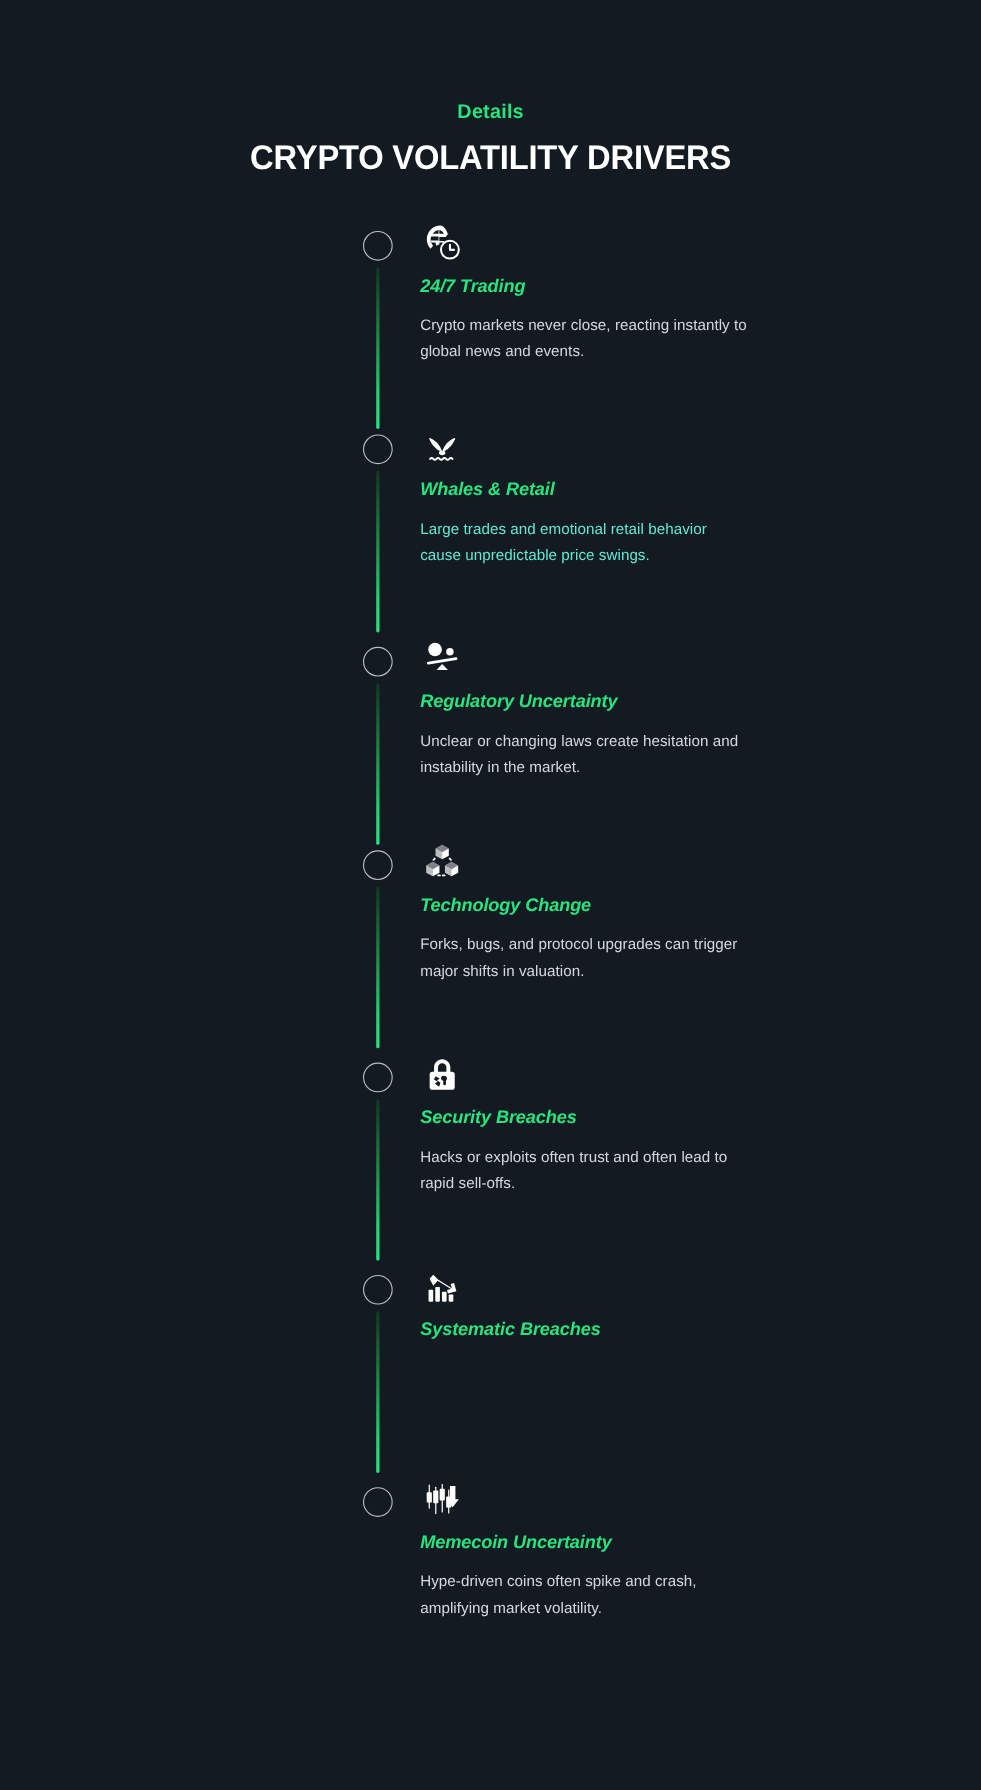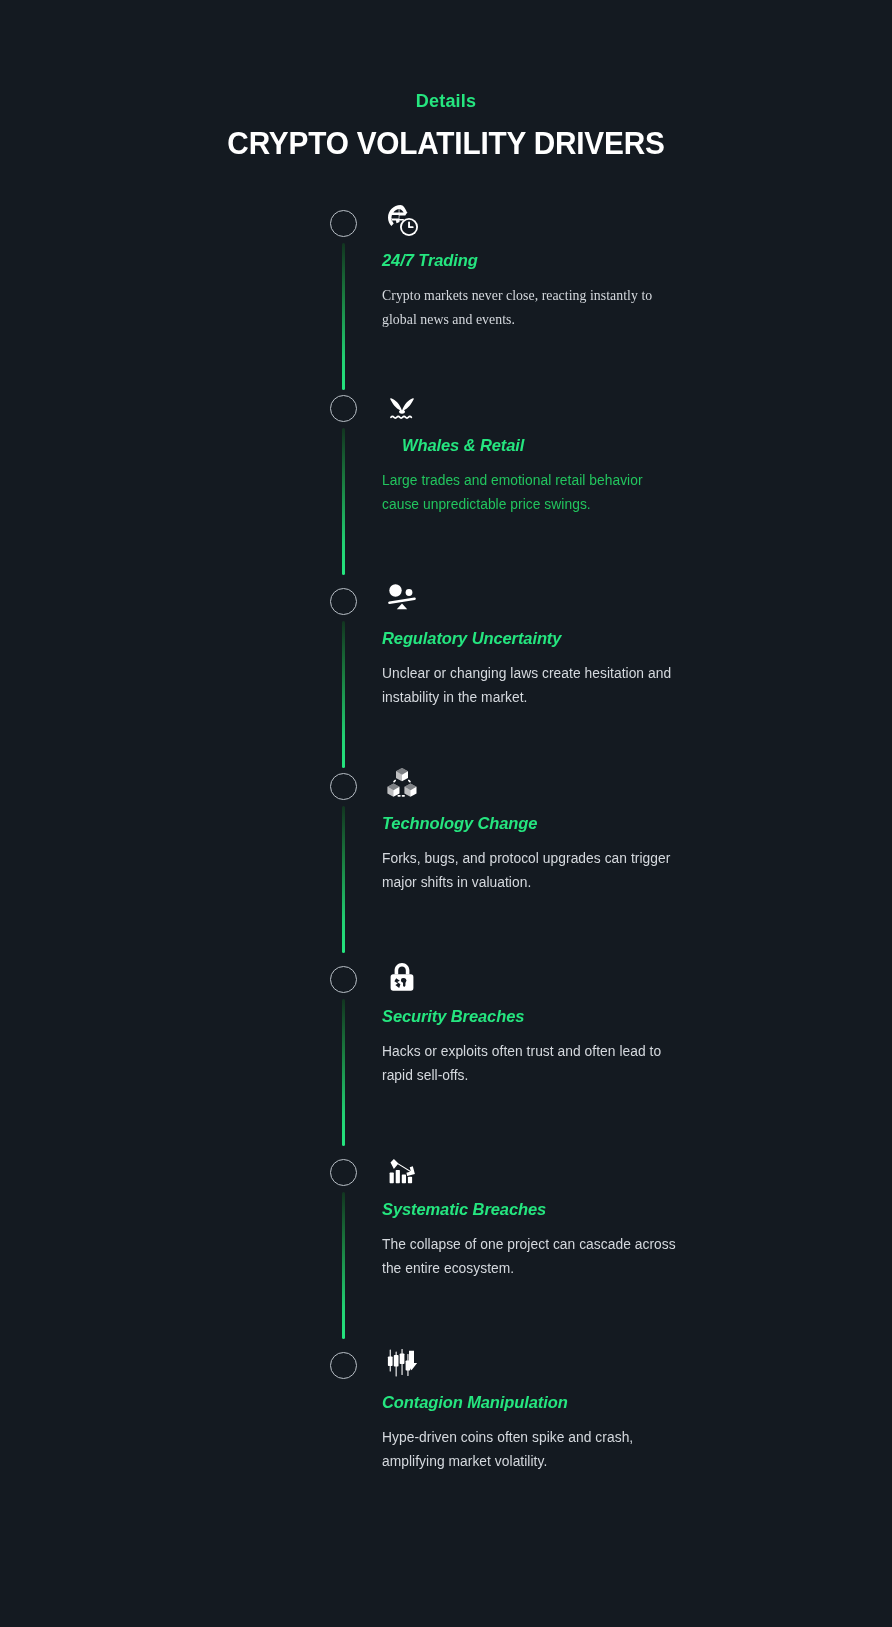--- a/index.html
+++ b/index.html
@@ -140,38 +140,38 @@
           <svg width="40" height="40" viewBox="0 0 40 40" fill="#ffffff">
             <path d="M18.5 4C11.6 4 6 9.6 6 16.5c0 3.3 1.3 6.3 3.4 8.6l2.3-2.6c-.7-.9-1.3-1.9-1.7-3h4c.1 1 .3 2 .5 2.8l3.1-1.2c-.1-.5-.2-1.1-.2-1.6h4.3c0-.5.1-1 .2-1.5h-4.5v-3.5h5.9c.6-1.1 1.4-2.1 2.4-2.9h-8.3V8.1c1.9.5 3.6 2 4.7 4.3.9-.5 1.9-.8 2.9-1C23.6 7.6 21.2 4 18.5 4zm-1.8 4.1v3.5h-5.3c1.2-1.9 3.1-3.1 5.3-3.5zM9.9 14.1h6.8v3.5h-7.3c.1-1.2.2-2.4.5-3.5zm0 6.5c-.3-1.1-.4-2.3-.5-3.5h.5v3.5z"></path>
             <circle cx="27" cy="26" r="9" fill="#ffffff"></circle>
             <circle cx="27" cy="26" r="7.2" fill="#141a21"></circle>
             <rect x="26.1" y="20.6" width="1.9" height="6.2" rx="0.9" fill="#ffffff"></rect>
             <rect x="26.4" y="25.2" width="5.2" height="1.9" rx="0.9" fill="#ffffff"></rect>
             <path d="M10.2 22.6l2.6 2.2c1.1 1.2 2.5 2 4.1 2.4v-3.6c-.9-.3-1.7-.8-2.4-1.5l-4.3.5z" opacity="0"></path>
           </svg>
         </div>
         <div class="t-title" style="color: rgb(37, 229, 127);">24/7 Trading</div>
-        <div class="t-desc" style="color: rgb(213, 217, 222); font-family: Liberation Serif, serif;">Crypto markets never close, reacting instantly to global news and events.</div>
+        <div class="t-desc" style="color: rgb(213, 217, 222);">Crypto markets never close, reacting instantly to global news and events.</div>
       </div>
     </div>
 
     <div class="t-item off-b">
       <div class="marker-col">
         <div class="dot" style="border-color: rgb(185, 192, 199);"></div>
         <div class="connector" style="background: linear-gradient(rgb(18, 53, 32) 0%, rgb(26, 122, 62) 35%, rgb(34, 207, 114) 78%, rgb(37, 229, 127) 100%);"></div>
       </div>
       <div class="content">
         <div class="icon-wrap">
           <svg width="40" height="40" viewBox="0 0 40 40" fill="#ffffff">
             <path d="M20 24.5c-1.2-3-2.6-5.6-4.6-7.9-1.8-2-3.9-3.4-6.3-4.3-.6-.2-1.1.4-.8 1 1.3 2.6 2.6 4.7 4.3 6.6 1.6 1.8 3.4 3.2 5.4 4.3-.6.4-1 .9-1 1.6 0 1.1 1.3 2 3 2s3-.9 3-2c0-.7-.4-1.2-1-1.6 2-1.1 3.8-2.5 5.4-4.3 1.7-1.9 3-4 4.3-6.6.3-.6-.2-1.2-.8-1-2.4.9-4.5 2.3-6.3 4.3-2 2.3-3.4 4.9-4.6 7.9z"></path>
             <path d="M9 31.2c.9-1.1 2-1.1 2.9 0 .9 1.1 2 1.1 2.9 0 .9-1.1 2-1.1 2.9 0 .9 1.1 2 1.1 2.9 0 .9-1.1 2-1.1 2.9 0 .9 1.1 2 1.1 2.9 0 .9-1.1 2-1.1 2.9 0" fill="none" stroke="#ffffff" stroke-width="1.8" stroke-linecap="round"></path>
           </svg>
         </div>
-        <div class="t-title" style="color: rgb(37, 229, 127); margin-left: 20px;">Whales &amp; Retail</div>
-        <div class="t-desc" style="color: #22c55e;">Large trades and emotional retail behavior cause unpredictable price swings.</div>
+        <div class="t-title" style="color: rgb(37, 229, 127);">Whales &amp; Retail</div>
+        <div class="t-desc" style="color: #5eead4;">Large trades and emotional retail behavior cause unpredictable price swings.</div>
       </div>
     </div>
 
     <div class="t-item off-c">
       <div class="marker-col">
         <div class="dot" style="border-color: rgb(185, 192, 199);"></div>
         <div class="connector" style="background: linear-gradient(rgb(18, 53, 32) 0%, rgb(26, 122, 62) 35%, rgb(34, 207, 114) 78%, rgb(37, 229, 127) 100%);"></div>
       </div>
       <div class="content">
         <div class="icon-wrap">
@@ -248,21 +248,20 @@
         <div class="icon-wrap">
           <svg width="40" height="40" viewBox="0 0 40 40" fill="#ffffff">
             <path d="M8.5 12.6l3.4-3.7 4.6 4.6 12.3 7.6-1.1-3.9 3.1-.9 2.1 7.6-7.7 2-.8-3.1 3.6-1-12.2-7.5-3.9 4.6z"></path>
             <rect x="7.6" y="22.5" width="4.2" height="10.8" rx="0.7"></rect>
             <rect x="13.7" y="20" width="4.2" height="13.3" rx="0.7"></rect>
             <rect x="19.8" y="24.4" width="4.2" height="8.9" rx="0.7"></rect>
             <rect x="25.9" y="26.8" width="4.2" height="6.5" rx="0.7"></rect>
           </svg>
         </div>
         <div class="t-title" style="color: rgb(37, 229, 127);">Systematic Breaches</div>
-        <div class="t-desc" style="color: rgb(213, 217, 222);">The collapse of one project can cascade across the entire ecosystem.</div>
       </div>
     </div>
 
     <div class="t-item off-c">
       <div class="marker-col">
         <div class="dot" style="border-color: rgb(185, 192, 199);"></div>
 
       </div>
       <div class="content">
         <div class="icon-wrap">
@@ -271,19 +270,19 @@
             <rect x="5.9" y="13.5" width="4.7" height="9.5" rx="0.8"></rect>
             <rect x="13.6" y="8.5" width="1.1" height="25" rx="0.5"></rect>
             <rect x="11.8" y="12" width="4.7" height="11.5" rx="0.8"></rect>
             <rect x="19.5" y="6" width="1.1" height="26" rx="0.5"></rect>
             <rect x="17.7" y="10.5" width="4.7" height="10.5" rx="0.8"></rect>
             <rect x="25.4" y="11" width="1.1" height="22" rx="0.5"></rect>
             <rect x="23.6" y="17.5" width="4.7" height="10" rx="0.8"></rect>
             <path d="M29.6 7.5h5.4v13.2h3.4l-6.1 8-6.1-8h3.4z" transform="translate(-2.5 0) scale(0.92) translate(2.5 1)"></path>
           </svg>
         </div>
-        <div class="t-title" style="color: rgb(37, 229, 127);">Contagion Manipulation</div>
+        <div class="t-title" style="color: rgb(37, 229, 127);">Memecoin Uncertainty</div>
         <div class="t-desc" style="color: rgb(213, 217, 222);">Hype-driven coins often spike and crash, amplifying market volatility.</div>
       </div>
     </div>
 
   </div>
 </div>
 
 </body></html>

